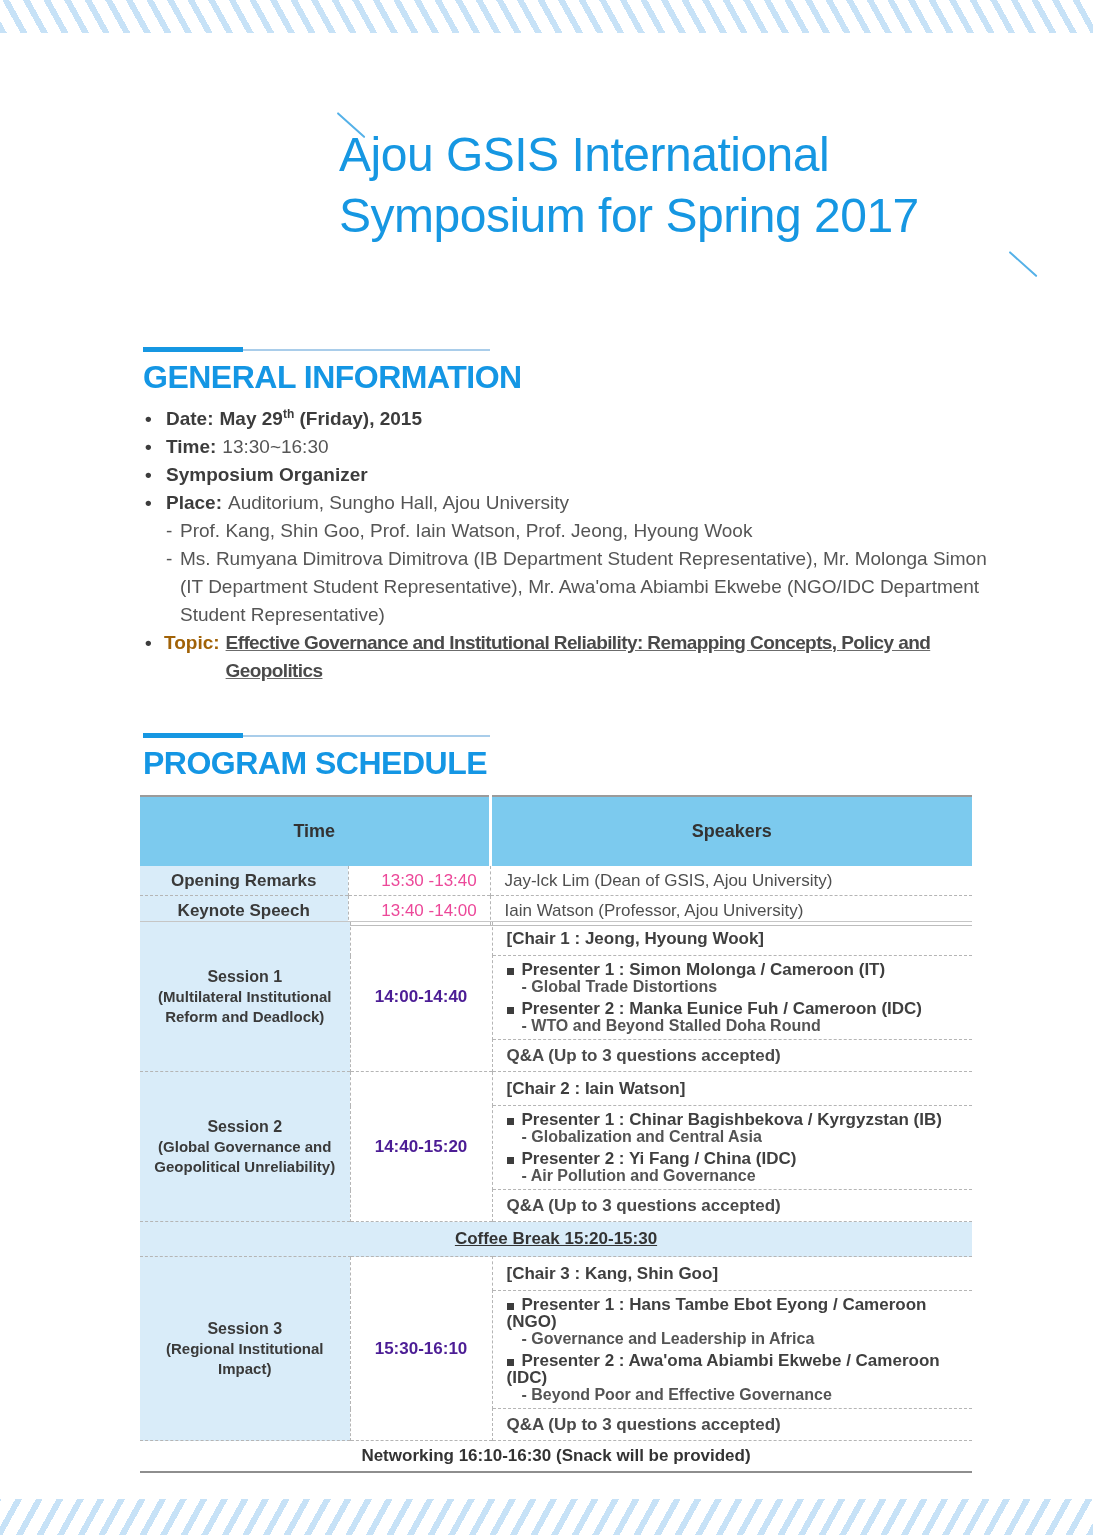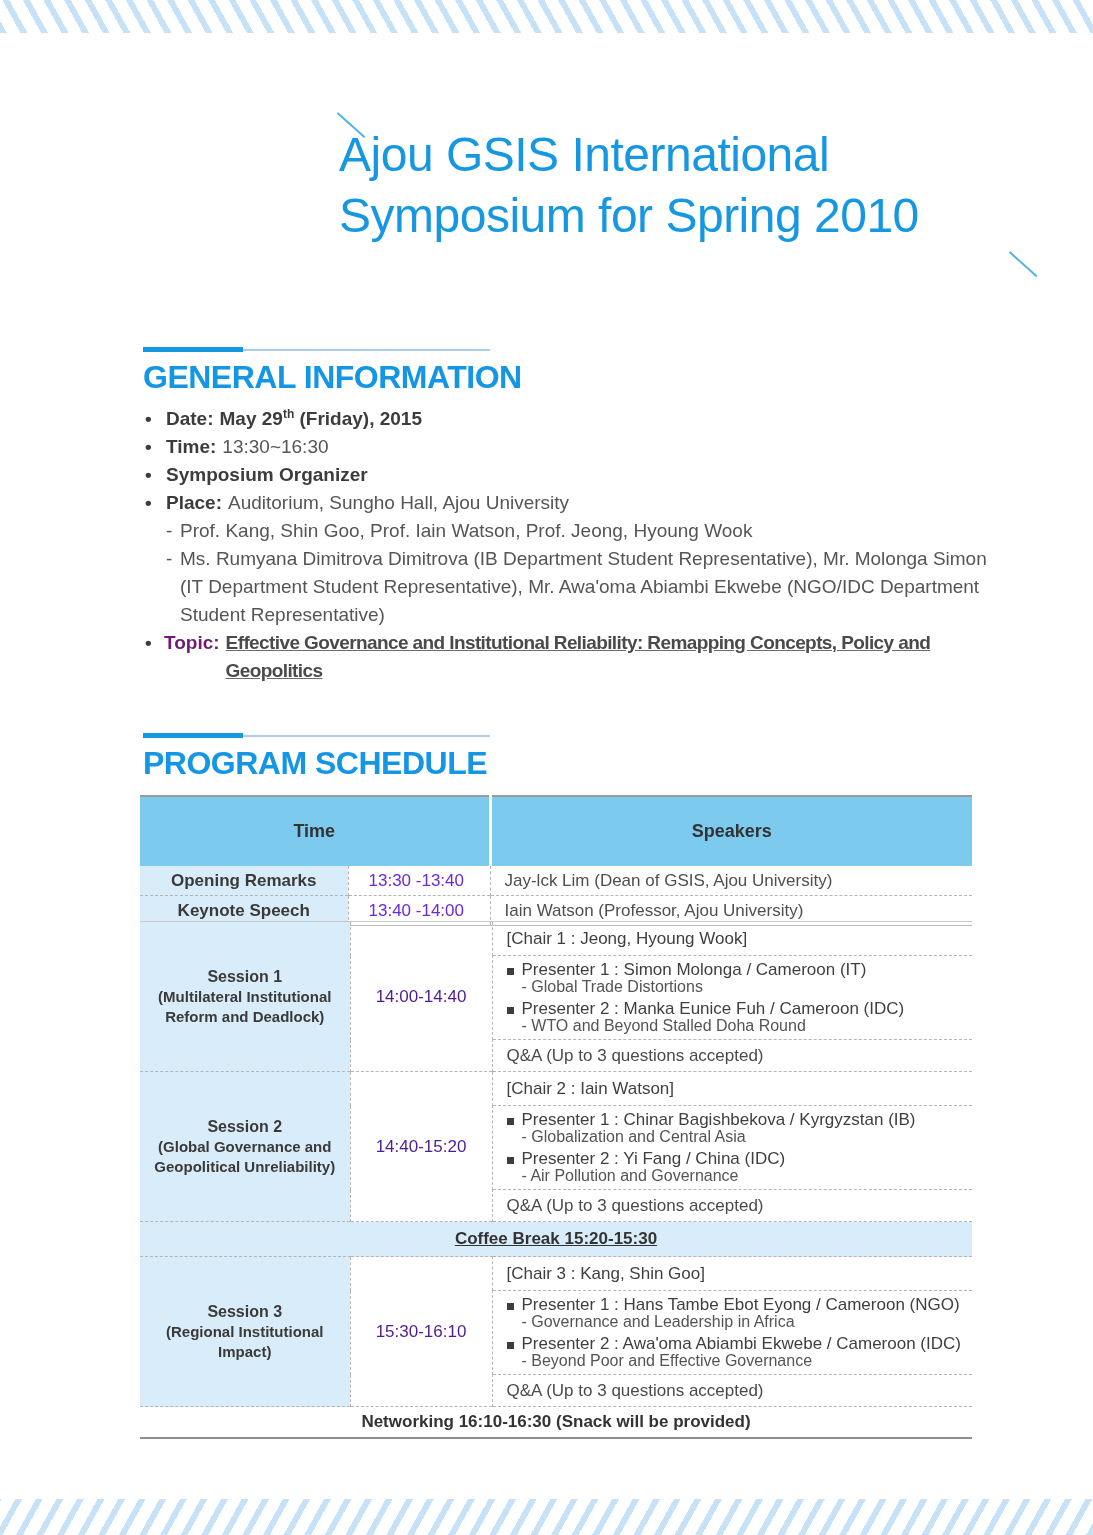--- a/index.html
+++ b/index.html
@@ -48,49 +48,49 @@
   .info-list { margin-top:9px; font-size:19px; line-height:28px; color:#555555; }
   .info-item { position:relative; padding-left:23px; }
   .info-item::before { content:"\2022"; position:absolute; left:2px; top:0; color:#3c3c3c; font-weight:700; }
   .b-label { font-weight:700; color:#3c3c3c; margin-right:6px; }
   .date-value { font-weight:700; color:#3c3c3c; }
   .date-value sup { font-size:12px; line-height:0; }
   .sub-item { position:relative; padding-left:37px; }
   .sub-item::before { content:"-"; position:absolute; left:23px; color:#555555; }
   .topic-item { display:flex; }
   .topic-item::before { content:"\2022"; width:21px; flex:none; color:#3c3c3c; font-weight:700; padding-left:2px; box-sizing:border-box; }
-  .topic-label { font-weight:700; color:#701a75; white-space:pre; flex:none; }
+  .topic-label { font-weight:700; color:#a16207; white-space:pre; flex:none; }
   .topic-value {
     flex:1; margin-left:6px; font-weight:700; color:#4a4a4a;
     letter-spacing:-0.6px; text-decoration:underline; text-decoration-color:#6b6b6b;
   }
 
   
   table { border-collapse:collapse; table-layout:fixed; }
   #tableA {
     position:absolute; left:140px; top:795px; width:832px;
     font-size:17px; color:#3f3f3f;
   }
   #tableA th {
     height:37px; background:#7ccaee; font-size:18px; font-weight:700; color:#333333;
     border-top:2px solid #9b9b9b; text-align:center; padding:16px;
   }
   #tableA th.time-h { border-right:3px solid #ffffff; }
   #tableA td { height:29px; padding:0; }
   #tableA td.lbl { background:#d9ecf9; font-weight:700; text-align:center; color:#3a3a3a; }
-  #tableA td.tm  { text-align:left; color:#6d28d9; border-left:1px dashed #b5b5b5; border-right:1px dashed #b5b5b5;padding-left:20px; }
+  #tableA td.tm  { text-align:center; color:#ec4899; border-left:1px dashed #b5b5b5; border-right:1px dashed #b5b5b5;padding-left:20px; }
   #tableA td.spk { text-align:left; padding-left:14px; color:#4f4f4f; }
   #tableA tr.r2 td { border-top:1px dashed #b5b5b5; }
   #tableA tr.r2 td { border-bottom:1px solid #bdbdbd; }
 
   #tableB {
     position:absolute; left:140px; top:921px; width:832px;
     font-size:17px; color:#3f3f3f;
   }
-  #tableB td { padding:0; vertical-align:middle; border-top:1px dashed #b5b5b5; }
+  #tableB td { padding:0; vertical-align:middle; border-top:1px dashed #b5b5b5;font-weight:bold; }
   #tableB tr.first td { border-top:1px solid #c6c6c6; }
   #tableB td.s-label {
     background:#d9ecf9; text-align:center; font-weight:700;
     font-size:15px; line-height:20px; color:#3a3a3a; padding:4px 8px;margin-left:7px;
   }
   #tableB .s-name { font-size:16px; }
   #tableB td.s-time { text-align:center; color:#4c1d95; border-left:1px dashed #b5b5b5; border-right:1px dashed #b5b5b5; }
   #tableB td.chair-cell { height:33px; padding-left:14px; }
   #tableB td.pres-cell  { padding:5px 0 5px 14px; }
   #tableB td.qa-cell    { height:31px; padding-left:14px; color:#4a4a4a; }
@@ -112,21 +112,21 @@
 </head>
 <body>
 
 <div class="stripes-top"></div>
 
 <div class="accent" id="accent-tl"></div>
 <div class="accent" id="accent-br"></div>
 
 <div class="page-title">
   <div>Ajou GSIS International</div>
-  <div>Symposium for Spring 2010</div>
+  <div>Symposium for Spring 2017</div>
 </div>
 
 <div class="section" id="section-general">
   <div class="sec-line">
     <div class="solid"></div>
     <div class="thin"></div>
   </div>
   <div class="sec-title">GENERAL INFORMATION</div>
 
   <div class="info-list">

